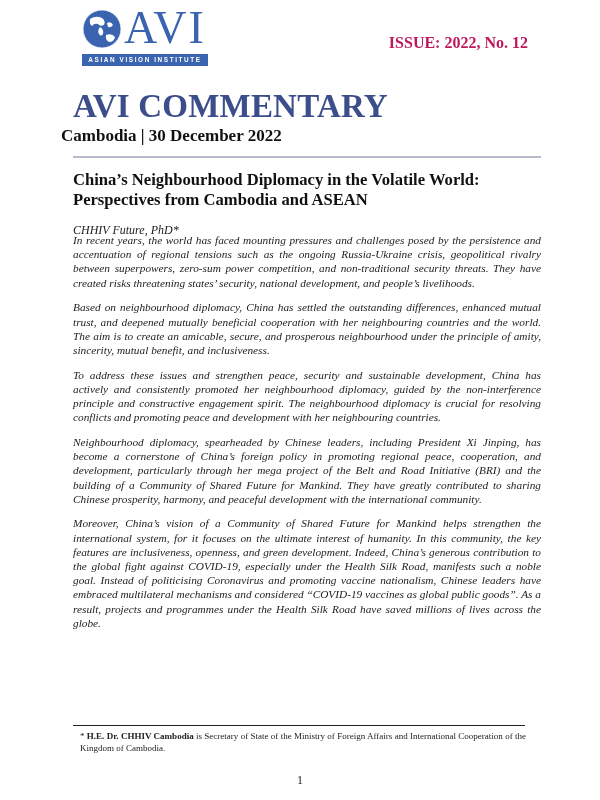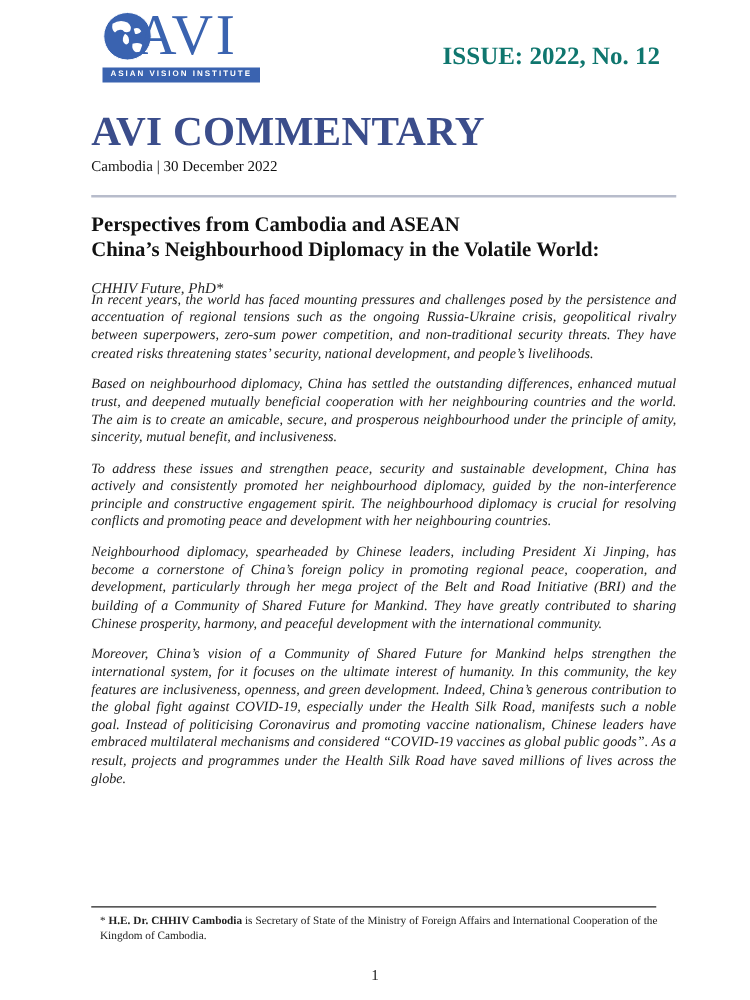--- a/index.html
+++ b/index.html
@@ -1,27 +1,27 @@
 <!DOCTYPE html>
 <html><head>
 <meta charset="utf-8">
 <style>
   html, body { margin: 0; padding: 0; background: #ffffff; }
   body { width: 600px; height: 800px; position: relative; overflow: hidden;
          font-family: "Liberation Serif", "DejaVu Serif", serif; color: #1a1a1a; }
   .logo { position: absolute; left: 82px; top: 9px; width: 126px; height: 58px; }
   .logo-globe { position: absolute; left: 0; top: 0; width: 40px; height: 40px; }
-  .logo-text { position: absolute; left: 26px; top: -4px; font-family: "Liberation Serif", serif;
+  .logo-text { position: absolute; left: 42px; top: -4px; font-family: "Liberation Serif", serif;
                font-size: 46px; line-height: 46px; color: #3a63b0; letter-spacing: 2px; }
   .logo-band { position: absolute; left: 0; top: 45px; width: 126px; height: 12px; background: #3a63b0;
                color: #ffffff; font-family: "Liberation Sans", sans-serif; font-size: 6.4px;
                letter-spacing: 1.6px; line-height: 12px; text-align: center; font-weight: bold; }
-  .issue { position: absolute; right: 72px; top: 34px; font-weight: bold; font-size: 20px; color: #0f766e; }
+  .issue { position: absolute; right: 72px; top: 34px; font-weight: bold; font-size: 16px; color: #be185d; }
   .title-main { position: absolute; left: 73px; top: 88px; font-size: 33px; font-weight: bold; color: #3b4d8b; letter-spacing: 0.2px; }
-  .dateline { position: absolute; left: 73px; top: 126px; font-size: 12px; font-weight: normal; color: #111; }
+  .dateline { position: absolute; left: 61px; top: 126px; font-size: 17px; font-weight: bold; color: #111; }
   .rule-top { position: absolute; left: 73px; top: 156px; width: 468px; height: 2px; background: #b7bccb; }
   .article-title { position: absolute; left: 73px; top: 170px; width: 470px; font-size: 16.6px;
                    font-weight: bold; line-height: 20px; color: #111; }
   .author { position: absolute; left: 73px; top: 223px; font-size: 12px; font-style: italic; color: #222; }
   .body { position: absolute; left: 73px; top: 233px; width: 468px; font-size: 11.3px; line-height: 14.2px;
           text-align: justify; color: #222; font-style: italic; }
   .body p { margin: 0 0 10.5px 0; }
   .rule-foot { position: absolute; left: 73px; top: 725px; width: 452px; height: 1px; background: #222; }
   .footnote { position: absolute; left: 80px; top: 730px; width: 446px; font-size: 9px; line-height: 12px;
               text-align: justify; color: #222; }
@@ -44,22 +44,22 @@
   <div class="logo-band">ASIAN VISION INSTITUTE</div>
 </div>
 
 <div class="issue">ISSUE: 2022, No. 12</div>
 
 <div class="title-main">AVI COMMENTARY</div>
 <div class="dateline">Cambodia | 30 December 2022</div>
 <div class="rule-top"></div>
 
 <div class="article-title">
+  <div>China’s Neighbourhood Diplomacy in the Volatile World:</div>
   <div>Perspectives from Cambodia and ASEAN</div>
-  <div>China’s Neighbourhood Diplomacy in the Volatile World:</div>
 </div>
 
 <div class="author">CHHIV Future, PhD*</div>
 
 <div class="body">
   <p>In recent years, the world has faced mounting pressures and challenges posed by the persistence and accentuation of regional tensions such as the ongoing Russia-Ukraine crisis, geopolitical rivalry between superpowers, zero-sum power competition, and non-traditional security threats. They have created risks threatening states’ security, national development, and people’s livelihoods.</p>
   <p>Based on neighbourhood diplomacy, China has settled the outstanding differences, enhanced mutual trust, and deepened mutually beneficial cooperation with her neighbouring countries and the world. The aim is to create an amicable, secure, and prosperous neighbourhood under the principle of amity, sincerity, mutual benefit, and inclusiveness.</p>
   <p>To address these issues and strengthen peace, security and sustainable development, China has actively and consistently promoted her neighbourhood diplomacy, guided by the non-interference principle and constructive engagement spirit. The neighbourhood diplomacy is crucial for resolving conflicts and promoting peace and development with her neighbouring countries.</p>
   <p>Neighbourhood diplomacy, spearheaded by Chinese leaders, including President Xi Jinping, has become a cornerstone of China’s foreign policy in promoting regional peace, cooperation, and development, particularly through her mega project of the Belt and Road Initiative (BRI) and the building of a Community of Shared Future for Mankind. They have greatly contributed to sharing Chinese prosperity, harmony, and peaceful development with the international community.</p>
   <p>Moreover, China’s vision of a Community of Shared Future for Mankind helps strengthen the international system, for it focuses on the ultimate interest of humanity. In this community, the key features are inclusiveness, openness, and green development. Indeed, China’s generous contribution to the global fight against COVID-19, especially under the Health Silk Road, manifests such a noble goal. Instead of politicising Coronavirus and promoting vaccine nationalism, Chinese leaders have embraced multilateral mechanisms and considered “COVID-19 vaccines as global public goods”. As a result, projects and programmes under the Health Silk Road have saved millions of lives across the globe.</p>

